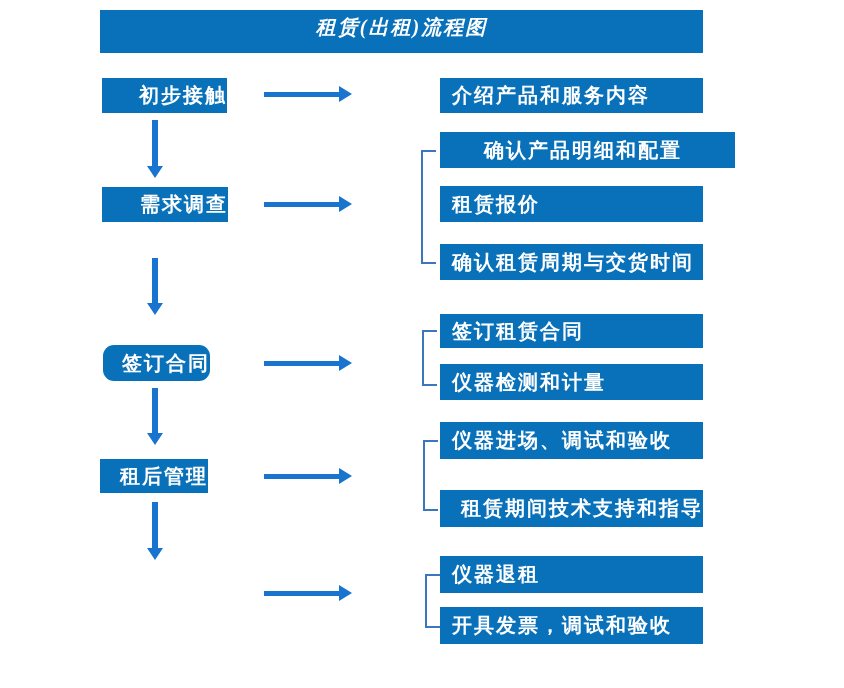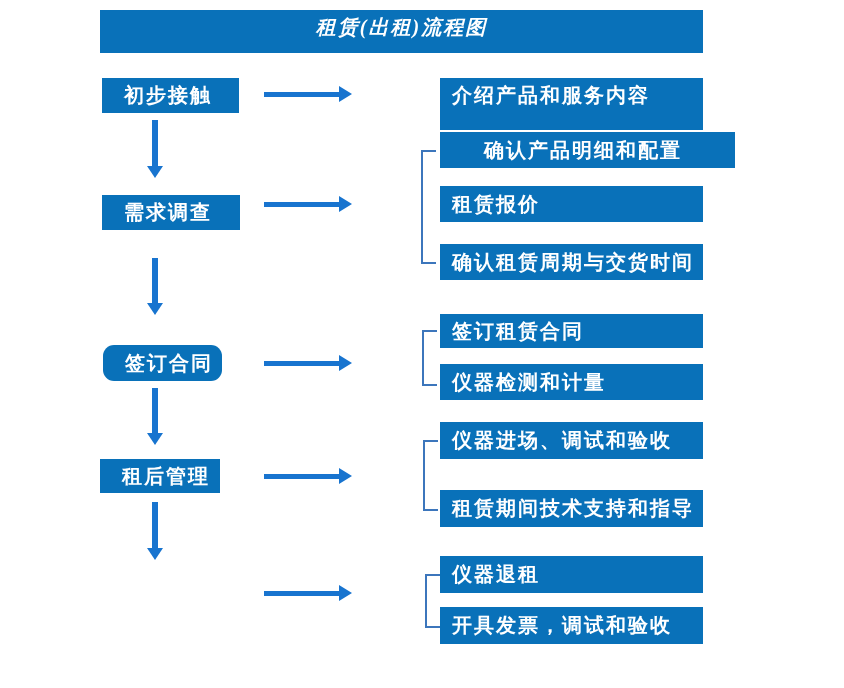--- a/index.html
+++ b/index.html
@@ -23,21 +23,21 @@
     font-weight:bold;
     font-size:20px;
     letter-spacing:2px;
     white-space:nowrap;
     overflow:hidden;
   }
   .title-bar{
     left:100px;top:10px;width:603px;height:43px;
     line-height:35px;text-align:center;font-size:20px;font-style:italic;
   }
-  .lbox{padding-left:22px;line-height:35px;}
+  .lbox{padding-left:10px;line-height:35px;text-align:right;}
   .rbox{left:440px;width:251px;height:36px;line-height:36px;padding-left:12px;}
   .h-arrow{
     position:absolute;
     left:264px;width:75px;height:5px;
     background:var(--arrow-blue);
   }
   .h-arrow::after{
     content:"";position:absolute;right:-13px;top:-6px;
     width:0;height:0;
     border-left:13px solid var(--arrow-blue);
@@ -65,44 +65,44 @@
   }
 </style>
 </head>
 <body>
 
 <div class="canvas">
 
   <div class="box title-bar">租赁(出租)流程图</div>
 
   <div class="box lbox" style="left:102px;top:78px;width:115px;height:35px;">初步接触</div>
-  <div class="box lbox" style="left:102px;top:195px;width:116px;height:35px;">需求调查</div>
+  <div class="box lbox" style="left:102px;top:187px;width:116px;height:35px;">需求调查</div>
   <div class="box lbox" style="left:103px;top:345px;width:97px;height:36px;line-height:36px;border-radius:11px;">签订合同</div>
   <div class="box lbox" style="left:100px;top:459px;width:98px;height:34px;line-height:34px;">租后管理</div>
 
   <div class="v-arrow" style="top:120px;height:46px;"></div>
   <div class="v-arrow" style="top:258px;height:45px;"></div>
   <div class="v-arrow" style="top:388px;height:45px;"></div>
   <div class="v-arrow" style="top:502px;height:46px;"></div>
 
   <div class="h-arrow" style="top:92px;"></div>
   <div class="h-arrow" style="top:202px;"></div>
   <div class="h-arrow" style="top:361px;"></div>
   <div class="h-arrow" style="top:474px;"></div>
   <div class="h-arrow" style="top:591px;"></div>
 
   <div class="bracket" style="top:150px;height:110px;"></div>
   <div class="bracket" style="left:422px;top:330px;height:52px;"></div>
   <div class="bracket" style="left:423px;top:440px;height:67px;"></div>
   <div class="bracket" style="left:425px;top:574px;height:50px;"></div>
 
-  <div class="box rbox" style="top:78px;height:52px;line-height:35px;">介绍产品和服务内容</div>
+  <div class="box rbox" style="top:78px;height:35px;line-height:35px;">介绍产品和服务内容</div>
   <div class="box rbox" style="top:132px;padding-left:44px;">确认产品明细和配置</div>
   <div class="box rbox" style="top:186px;">租赁报价</div>
   <div class="box rbox" style="top:244px;">确认租赁周期与交货时间</div>
   <div class="box rbox" style="top:314px;height:34px;line-height:34px;">签订租赁合同</div>
   <div class="box rbox" style="top:364px;">仪器检测和计量</div>
   <div class="box rbox" style="top:422px;height:37px;line-height:37px;">仪器进场、调试和验收</div>
-  <div class="box rbox" style="top:490px;height:37px;line-height:37px;">租赁期间技术支持和指导</div>
+  <div class="box rbox" style="top:490px;height:37px;line-height:37px;text-align:right;">租赁期间技术支持和指导</div>
   <div class="box rbox" style="top:556px;height:37px;line-height:37px;">仪器退租</div>
   <div class="box rbox" style="top:607px;height:37px;line-height:37px;">开具发票，调试和验收</div>
 
 </div>
 
 </body></html>

